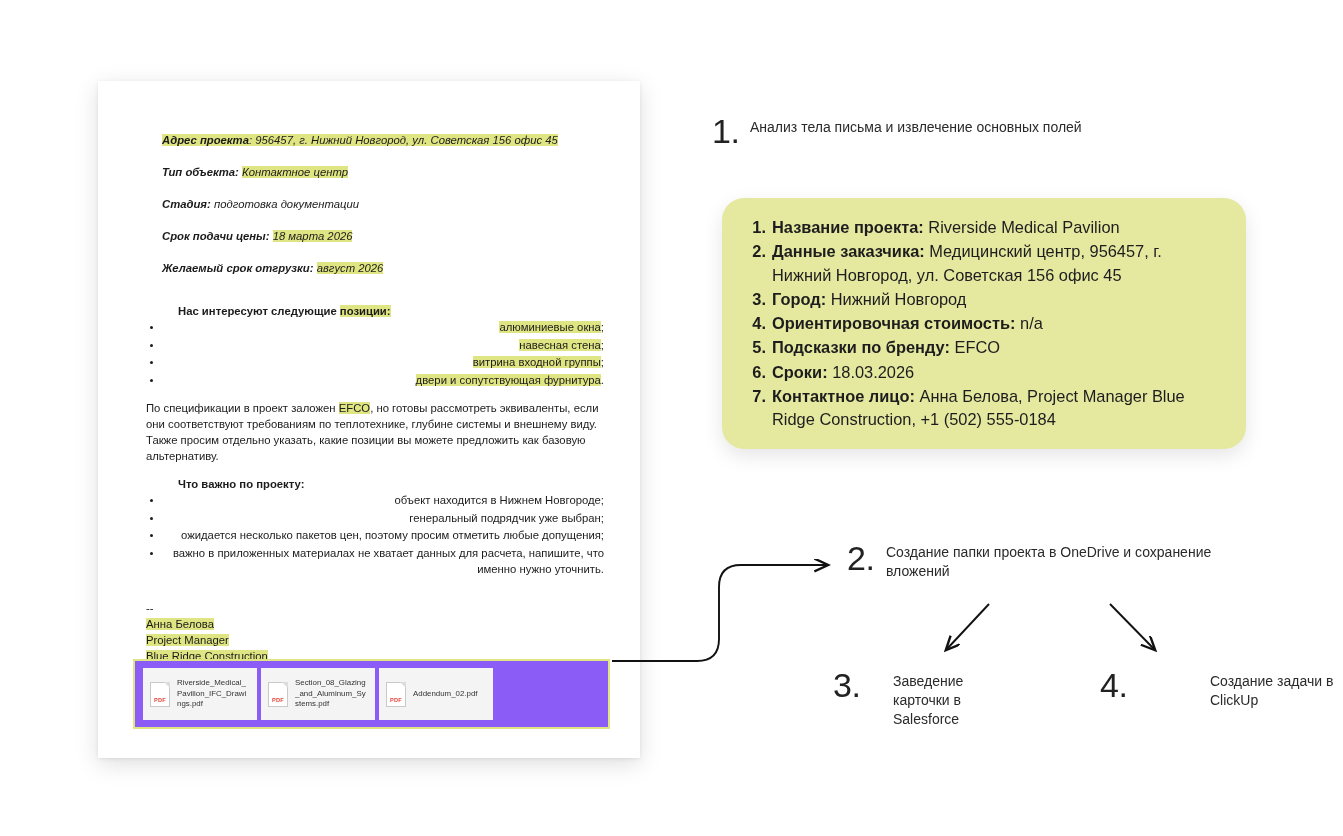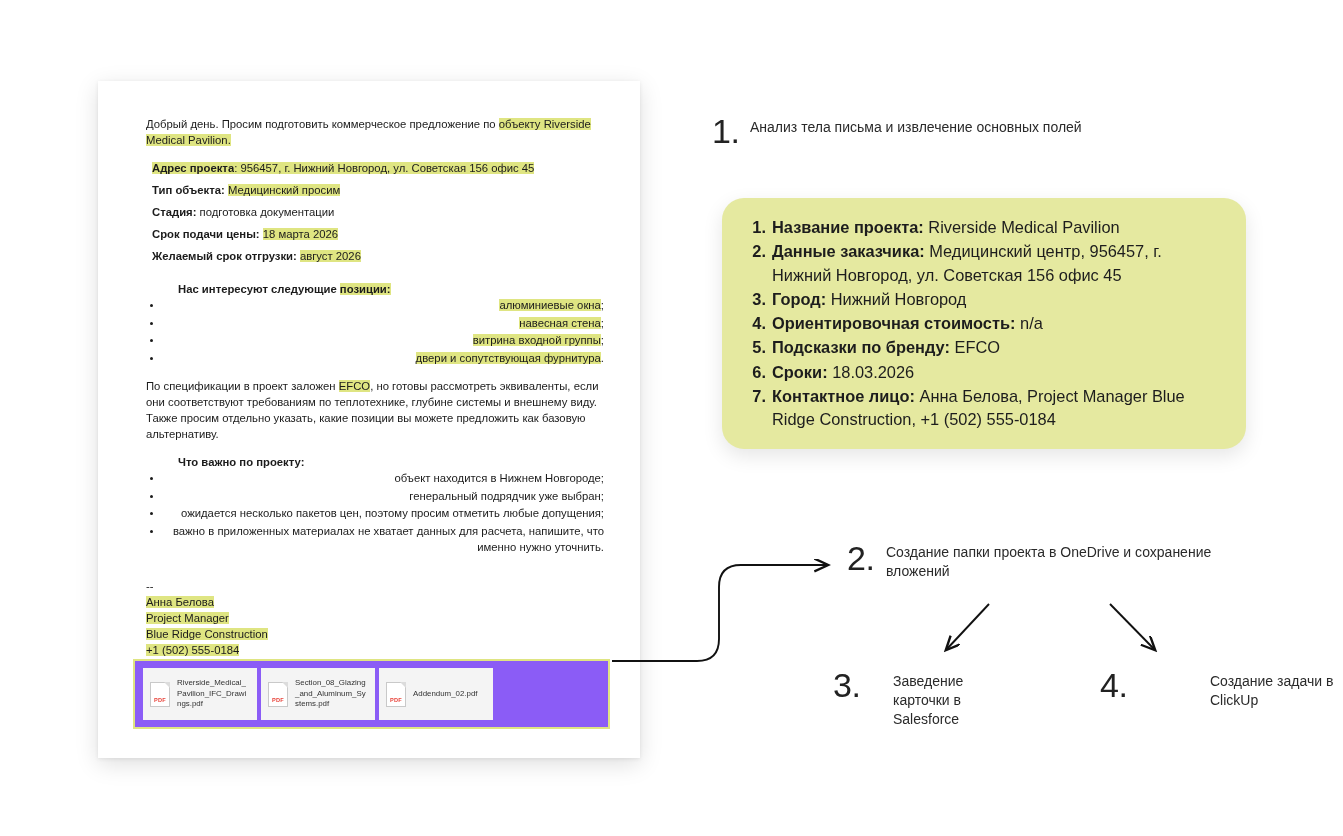--- a/index.html
+++ b/index.html
@@ -28,21 +28,21 @@
     line-height: 1.42;
     color: #1b1b1b;
   }
   .p { margin: 0 0 12px 0; }
   .p.tight { margin-bottom: 0; padding-left: 32px; }
   .hl { background: #dfe582; }
   .b { font-weight: bold; }
   ul.bl { margin: 0 0 12px 0; padding-left: 17px; }
   ul.bl li { margin: 0 0 1.5px 0; text-align: right; }
   ul.bl li::marker { font-size: 10px; }
-  .fieldline { margin: 6px; }
+  .fieldline { margin: 16px; font-style: italic; }
   .sigline { margin: 0; }
   .spacer-sm { height: 11px; }
 
   
   #attachments {
     position: absolute;
     left: 35px; top: 578px;
     width: 477px; height: 70px;
     border: 2.5px solid #dfe582;
     background: #8b5cf6;
@@ -152,30 +152,27 @@
 </style>
 </head>
 <body>
 
 <div id="root">
 
   <div id="doc-panel">
 
     <div id="email-body">
 
-      <p class="p">
-        <span>Добрый день. Просим подготовить коммерческое предложение по </span><span class="hl">объекту Riverside Medical Pavilion.</span>
-      </p>
 
       <div>
         <p class="fieldline">
           <span class="b hl">Адрес проекта</span><span class="hl">: </span><span class="hl">956457, г. Нижний Новгород, ул. Советская 156 офис 45</span>
         </p>
         <p class="fieldline">
-          <span class="b">Тип объекта:</span><span> </span><span class="hl">Медицинский просим</span>
+          <span class="b">Тип объекта:</span><span> </span><span class="hl">Контактное центр</span>
         </p>
         <p class="fieldline">
           <span class="b">Стадия:</span><span> </span><span>подготовка документации</span>
         </p>
         <p class="fieldline">
           <span class="b">Срок подачи цены:</span><span> </span><span class="hl">18 марта 2026</span>
         </p>
         <p class="fieldline">
           <span class="b">Желаемый срок отгрузки:</span><span> </span><span class="hl">август 2026</span>
         </p>

